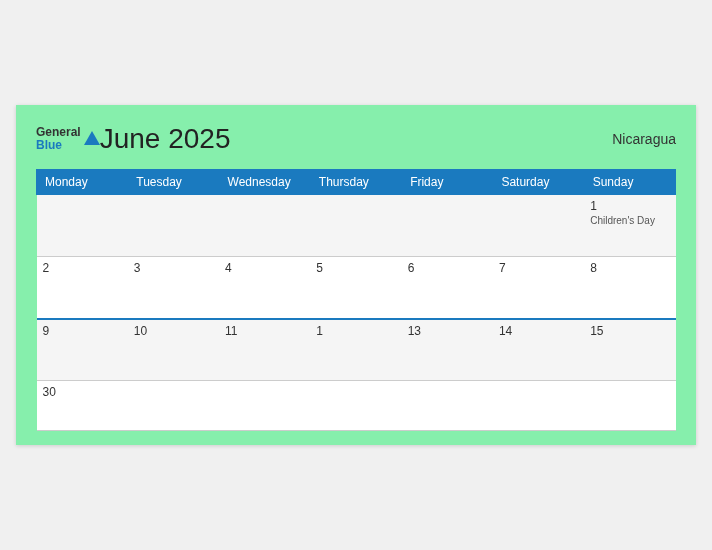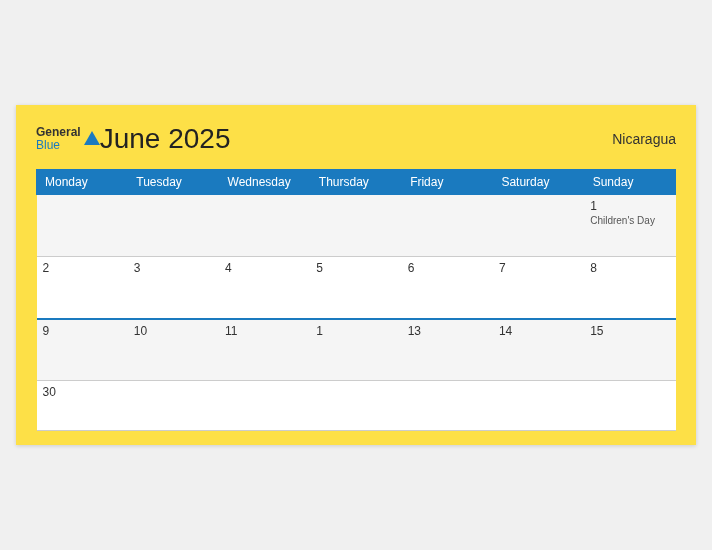--- a/index.html
+++ b/index.html
@@ -6,21 +6,21 @@
     body {
       background: #f0f0f0;
       display: flex;
       justify-content: center;
       align-items: center;
       width: 712px;
       height: 550px;
       font-family: Arial, sans-serif;
     }
     .calendar-container {
-      background: #fde047;
+      background: #86efac;
       width: 680px;
       padding: 18px 20px 14px 20px;
       box-shadow: 0 1px 4px rgba(0,0,0,0.15);
     }
     .header-row {
       display: flex;
       align-items: center;
       justify-content: space-between;
       margin-bottom: 14px;
     }
@@ -37,21 +37,21 @@
       flex-direction: column;
     }
     .logo-general {
       color: #333;
       font-size: 12px;
       font-weight: bold;
     }
     .logo-blue {
       color: #1a7abf;
       font-size: 12px;
-      font-weight: normal;
+      font-weight: bold;
     }
     .logo-triangle {
       width: 0;
       height: 0;
       border-left: 8px solid transparent;
       border-right: 8px solid transparent;
       border-bottom: 14px solid #1a7abf;
       margin-left: 3px;
       margin-bottom: 2px;
     }

